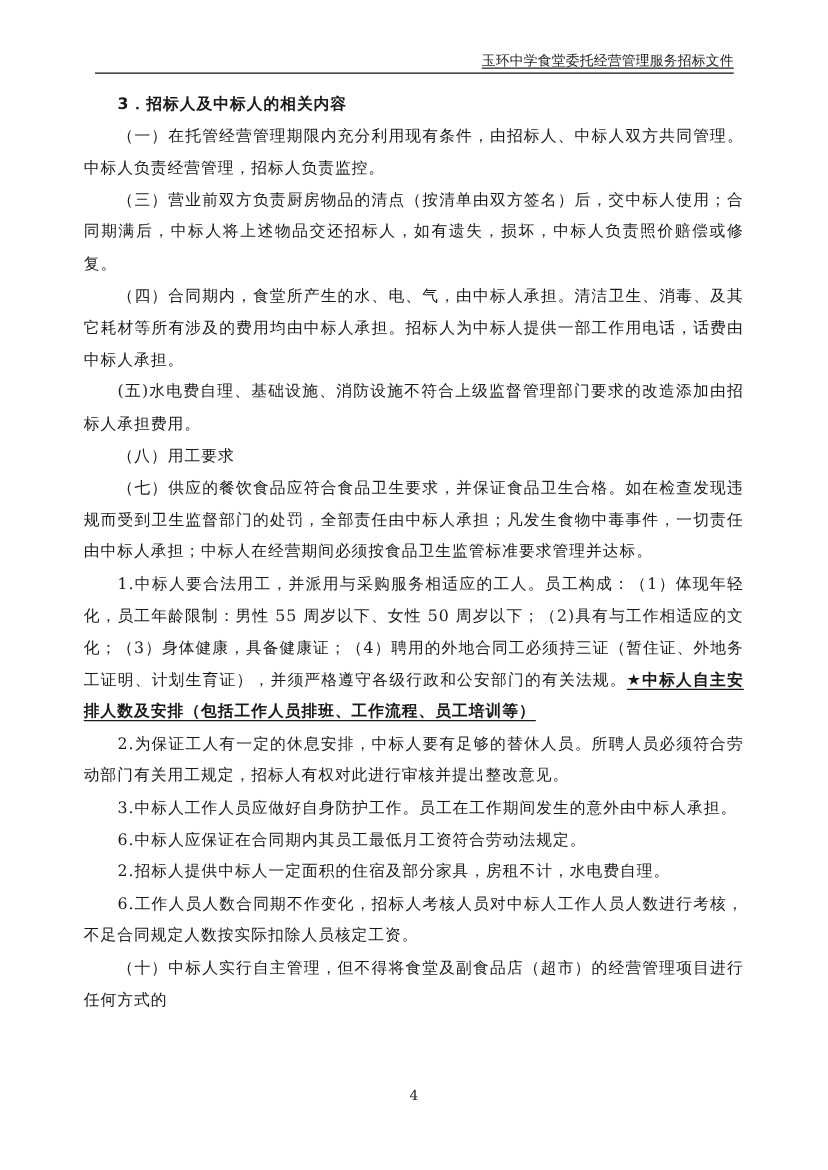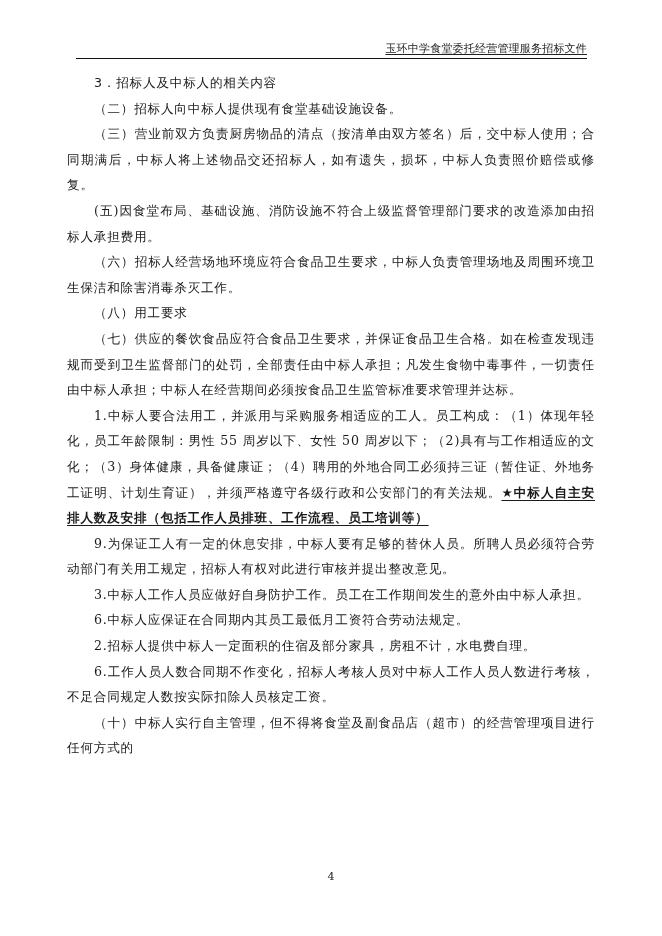--- a/index.html
+++ b/index.html
@@ -17,45 +17,45 @@
   .header-title {
     position: absolute; right: 0; bottom: 2px;
     font-size: 11px; color: #222; letter-spacing: 0.2px;
     text-decoration: underline; text-underline-offset: 2px;
   }
   .body {
     position: absolute; left: 67px; top: 70px; width: 528px;
     font-size: 12.6px; line-height: 25.6px; letter-spacing: 0.8px;
   }
   .p { margin: 0; text-indent: 27px; text-align: justify; }
-  .heading { margin: 0; text-indent: 27px; font-weight: normal; font-family: "DejaVu Sans", "Liberation Sans", sans-serif; font-size: 12.6px; }
+  .heading { margin: 0; text-indent: 27px; font-weight: bold; font-family: "DejaVu Sans", "Liberation Sans", sans-serif; font-size: 12.6px; }
   .emph { font-weight: bold; text-decoration: underline; text-underline-offset: 3px; font-family: "DejaVu Sans", "Liberation Sans", sans-serif; }
   .footer {
     position: absolute; left: 0; width: 662px; top: 870px;
     text-align: center; font-size: 11px; color: #222;
   }
 </style>
 </head>
 <body>
 
 <div class="page">
   <div class="header">
     <span class="header-title">玉环中学食堂委托经营管理服务招标文件</span>
   </div>
 
   <div class="body">
     <p class="heading">3．招标人及中标人的相关内容</p>
-    <p class="p">（二）招标人向中标人提供现有食堂基础设施设备。</p>
+    <p class="p">（一）在托管经营管理期限内充分利用现有条件，由招标人、中标人双方共同管理。中标人负责经营管理，招标人负责监控。</p>
     <p class="p">（三）营业前双方负责厨房物品的清点（按清单由双方签名）后，交中标人使用；合同期满后，中标人将上述物品交还招标人，如有遗失，损坏，中标人负责照价赔偿或修复。</p>
-    <p class="p">(五)因食堂布局、基础设施、消防设施不符合上级监督管理部门要求的改造添加由招标人承担费用。</p>
-    <p class="p">（六）招标人经营场地环境应符合食品卫生要求，中标人负责管理场地及周围环境卫生保洁和除害消毒杀灭工作。</p>
+    <p class="p">（四）合同期内，食堂所产生的水、电、气，由中标人承担。清洁卫生、消毒、及其它耗材等所有涉及的费用均由中标人承担。招标人为中标人提供一部工作用电话，话费由中标人承担。</p>
+    <p class="p">(五)水电费自理、基础设施、消防设施不符合上级监督管理部门要求的改造添加由招标人承担费用。</p>
     <p class="p">（八）用工要求</p>
     <p class="p">（七）供应的餐饮食品应符合食品卫生要求，并保证食品卫生合格。如在检查发现违规而受到卫生监督部门的处罚，全部责任由中标人承担；凡发生食物中毒事件，一切责任由中标人承担；中标人在经营期间必须按食品卫生监管标准要求管理并达标。</p>
     <p class="p"><span>1.中标人要合法用工，并派用与采购服务相适应的工人。员工构成：（1）体现年轻化，员工年龄限制：男性 55 周岁以下、女性 50 周岁以下；（2)具有与工作相适应的文化；（3）身体健康，具备健康证；（4）聘用的外地合同工必须持三证（暂住证、外地务工证明、计划生育证），并须严格遵守各级行政和公安部门的有关法规。</span><span class="emph">★中标人自主安排人数及安排（包括工作人员排班、工作流程、员工培训等）</span></p>
-    <p class="p">9.为保证工人有一定的休息安排，中标人要有足够的替休人员。所聘人员必须符合劳动部门有关用工规定，招标人有权对此进行审核并提出整改意见。</p>
+    <p class="p">2.为保证工人有一定的休息安排，中标人要有足够的替休人员。所聘人员必须符合劳动部门有关用工规定，招标人有权对此进行审核并提出整改意见。</p>
     <p class="p">3.中标人工作人员应做好自身防护工作。员工在工作期间发生的意外由中标人承担。</p>
     <p class="p">6.中标人应保证在合同期内其员工最低月工资符合劳动法规定。</p>
     <p class="p">2.招标人提供中标人一定面积的住宿及部分家具，房租不计，水电费自理。</p>
     <p class="p">6.工作人员人数合同期不作变化，招标人考核人员对中标人工作人员人数进行考核，不足合同规定人数按实际扣除人员核定工资。</p>
     <p class="p">（十）中标人实行自主管理，但不得将食堂及副食品店（超市）的经营管理项目进行任何方式的</p>
   </div>
 
   <div class="footer">4</div>
 </div>
 

